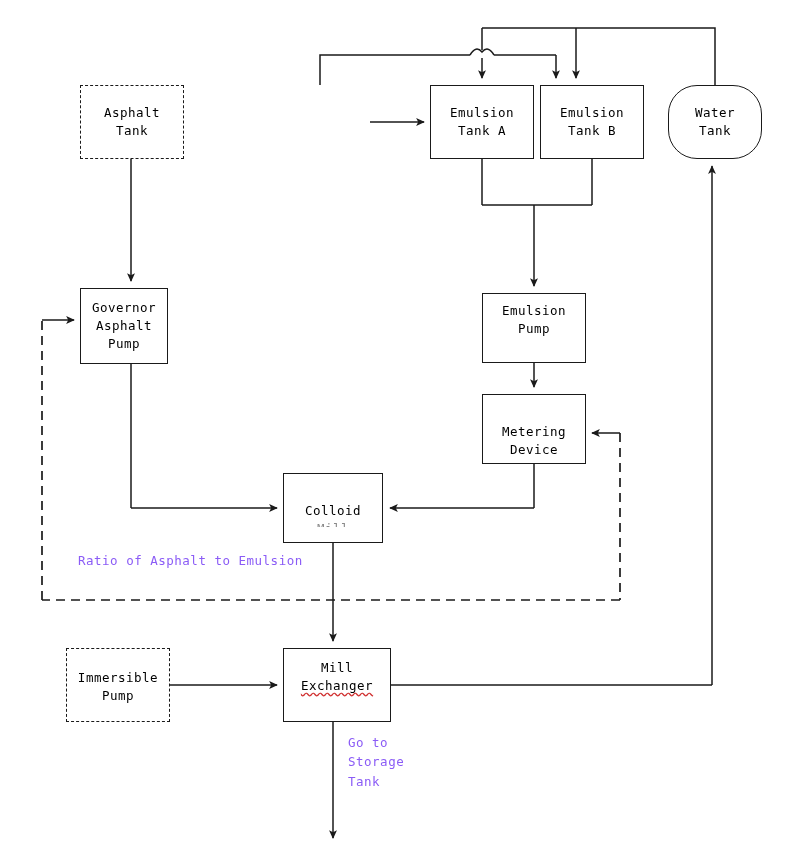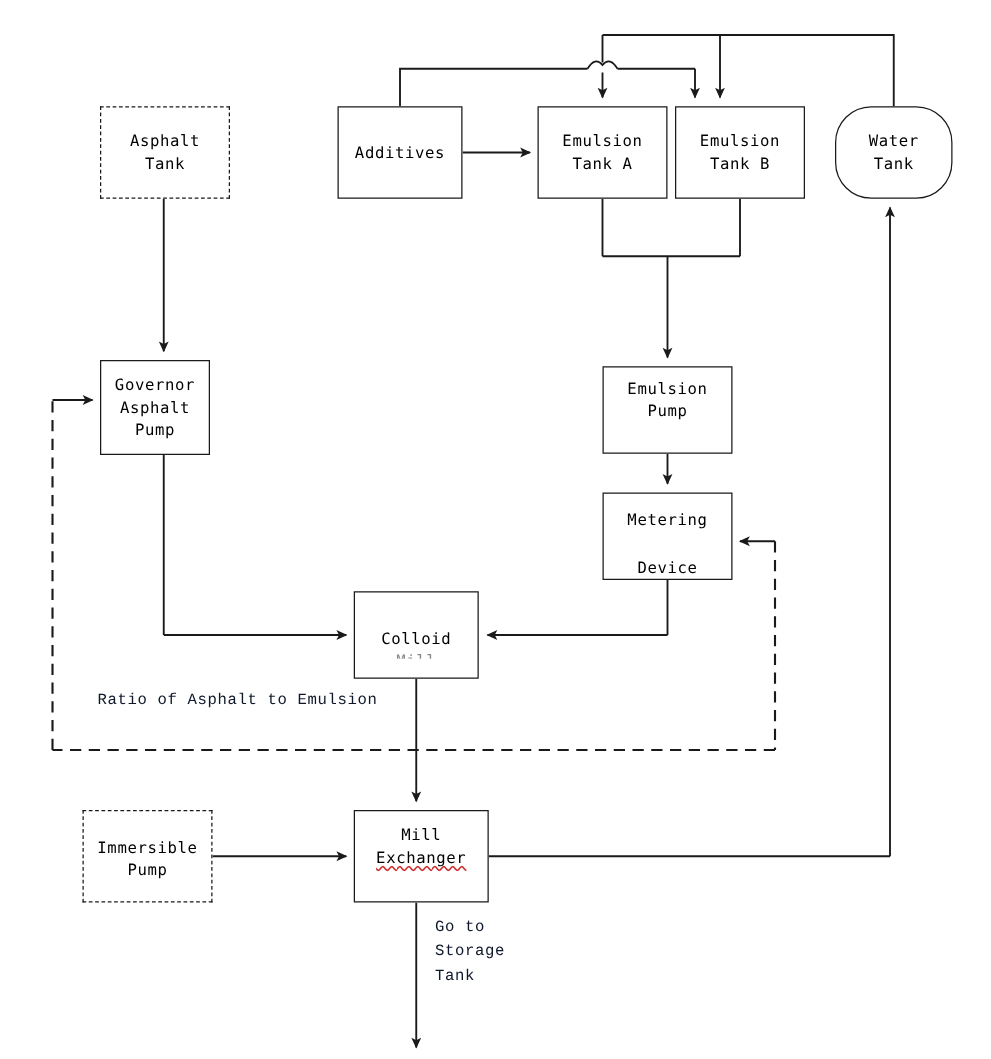--- a/index.html
+++ b/index.html
@@ -50,24 +50,23 @@
   .misspelled{
     text-decoration:underline wavy #d03030;
     text-decoration-skip-ink:none;
     text-underline-offset:2px;
   }
   .freetext{
     position:absolute;
     font-size:12.5px;
     letter-spacing:0.5px;
     line-height:1.55;
-    color:#0f172a;
+    color:#8b5cf6;
     white-space:pre;
     z-index:3;
-    font-family:Liberation Mono, monospace;
   }
 </style>
 </head>
 <body>
 
 <div id="canvas">
 
   <svg id="wires" viewBox="0 0 793 847" xmlns="http://www.w3.org/2000/svg">
     <defs>
       <marker id="ah" viewBox="0 0 12 12" refX="10" refY="6" markerWidth="7" markerHeight="7" orient="auto-start-reverse">
@@ -127,23 +126,20 @@
       <path d="M620,433 L592,433" marker-end="url(#ah)"></path>
       <path d="M42,320 L74,320" marker-end="url(#ah)"></path>
     </g>
   </svg>
 
   <div class="node dashed" style="left:80px;top:85px;width:104px;height:74px;">
     <span class="ln">Asphalt</span>
     <span class="ln">Tank</span>
   </div>
 
-  <div class="node solid" style="left:270px;top:85px;width:100px;height:74px;">
-    <span class="ln">Additives</span>
-  </div>
 
   <div class="node solid" style="left:430px;top:85px;width:104px;height:74px;">
     <span class="ln">Emulsion</span>
     <span class="ln">Tank A</span>
   </div>
 
   <div class="node solid" style="left:540px;top:85px;width:104px;height:74px;">
     <span class="ln">Emulsion</span>
     <span class="ln">Tank B</span>
   </div>
@@ -157,21 +153,21 @@
     <span class="ln">Governor</span>
     <span class="ln">Asphalt</span>
     <span class="ln">Pump</span>
   </div>
 
   <div class="node solid" style="left:482px;top:293px;width:104px;height:70px;justify-content:flex-start;padding-top:8px;">
     <span class="ln">Emulsion</span>
     <span class="ln">Pump</span>
   </div>
 
-  <div class="node solid" style="left:482px;top:394px;width:104px;height:70px;justify-content:space-between;padding-top:12px;">
+  <div class="node solid" style="left:482px;top:394px;width:104px;height:70px;justify-content:center;padding-top:24px;">
     <span class="ln">Metering</span>
     <span class="ln">Device</span>
   </div>
 
   <div class="node solid" style="left:283px;top:473px;width:100px;height:70px;justify-content:center;padding-top:13px;">
     <span class="ln">Colloid</span>
     <span class="ln clip">Mill</span>
   </div>
 
   <div class="node dashed" style="left:66px;top:648px;width:104px;height:74px;justify-content:flex-start;padding-top:20px;">

